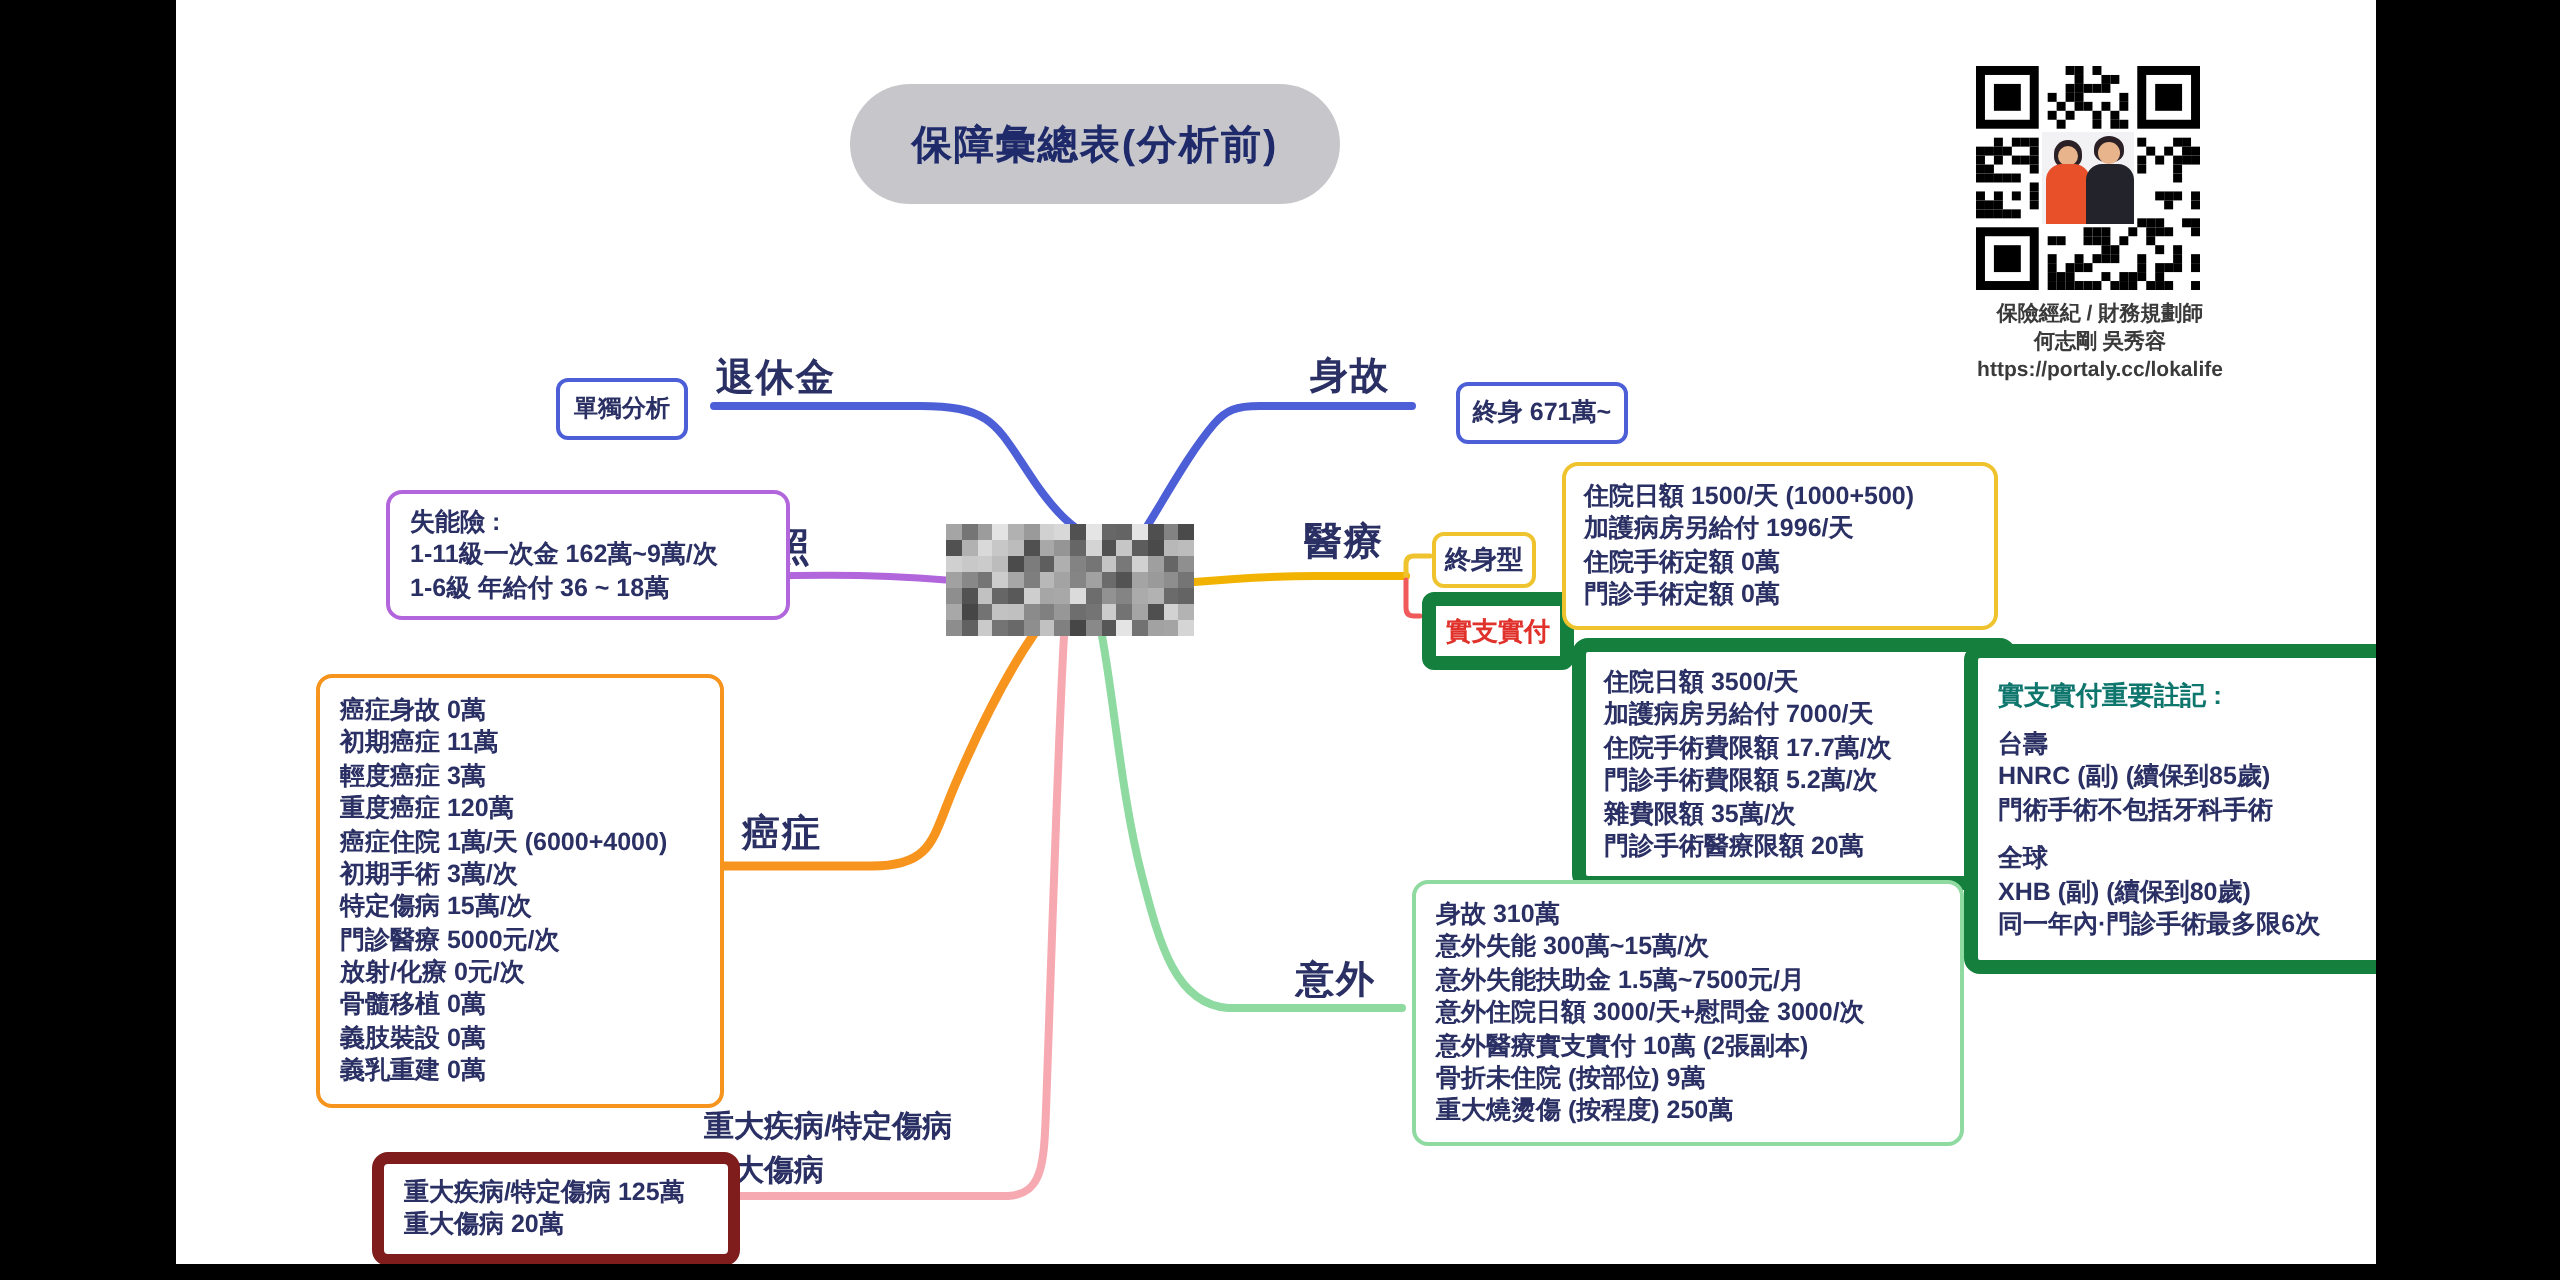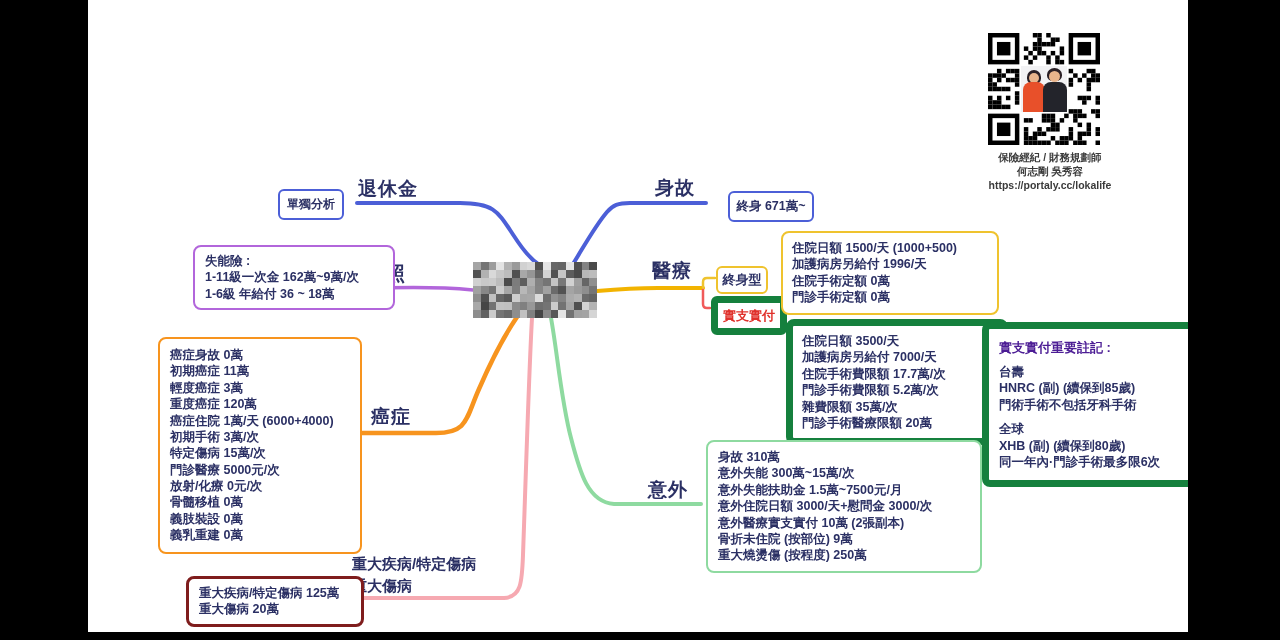--- a/index.html
+++ b/index.html
@@ -24,58 +24,59 @@
   .box .ln{white-space:nowrap;}
 
   .tag{position:absolute;background:#fff;border-radius:6px;display:flex;align-items:center;
       justify-content:center;color:#2b3064;font-weight:bold;font-size:12.5px;white-space:nowrap;}
 
   .b-blue{border:2px solid #4c5fd7;}
   .b-purple{border:2px solid #b266db;margin-left:33px;}
   .b-orange{border:2px solid #f7941e;}
   .b-yellow{border:2px solid #efc32e;}
   .b-red{border:7px solid #15803d;}
-  .b-pink{border:3px solid #7f1d1d;}
+  .b-pink{border:6px solid #7f1d1d;}
   .b-green{border:2px solid #8edaa0;}
   .t-red{color:#e0312b;}
 
   .mosaic{position:absolute;left:473px;top:262px;width:124px;height:56px;
       display:grid;grid-template-columns:repeat(16,1fr);grid-template-rows:repeat(7,1fr);}
   .mosaic i{display:block;}
 
   .qr-wrap{position:absolute;left:988px;top:33px;width:112px;height:112px;background:#fff;}
   .qr-photo{position:absolute;left:33px;top:33px;width:46px;height:46px;background:#f2f2f4;overflow:hidden;}
   .qr-photo .head{position:absolute;border-radius:50%;background:#e8b48c;}
   .qr-photo .hair{position:absolute;border-radius:50% 50% 40% 40%;background:#2a2026;}
   .qr-photo .body-l{position:absolute;background:#e8502a;border-radius:8px 8px 0 0;}
   .qr-photo .body-r{position:absolute;background:#23242b;border-radius:8px 8px 0 0;}
   .contact{position:absolute;left:960px;top:150px;width:180px;text-align:center;
       color:#3a3a3a;font-weight:bold;font-size:10.5px;line-height:1.35;}
 
-  .ann-title{color:#4c1d95;font-size:13px;margin-bottom:8px;}
+  .ann-title{color:#0f766e;font-size:13px;margin-bottom:8px;}
   .ann-group{margin-top:8px;}
   .ann-group:first-of-type{margin-top:0;}
 </style>
 </head>
 <body>
 
 <div class="stage">
 
   <svg class="lines" width="1280" height="640" viewBox="0 0 1280 640">
     <path d="M357 203 H460 C495 203 498 212 514 236 C523 250 531 259 538 264" stroke="#4c5fd7" stroke-width="4" fill="none" stroke-linecap="round"></path>
     <path d="M573 264 C583 248 595 226 607 212 C613 205 618 203 630 203 H706" stroke="#4c5fd7" stroke-width="4" fill="none" stroke-linecap="round"></path>
     <path d="M360 289 C400 287 440 287 473 290" stroke="#b266db" stroke-width="3.5" fill="none" stroke-linecap="round"></path>
     <path d="M597 291 C620 289 640 288 658 288 H703" stroke="#f2b300" stroke-width="4" fill="none" stroke-linecap="round"></path>
     <path d="M703 288 V282 Q703 278 707 278 H715" stroke="#efc32e" stroke-width="2.5" fill="none" stroke-linecap="round"></path>
     <path d="M703 290 V304 Q703 308 707 308 H710" stroke="#f05a5a" stroke-width="2.5" fill="none" stroke-linecap="round"></path>
     <path d="M345 433 H436 C468 433 466 418 479 389 C492 359 504 336 517 317" stroke="#f7941e" stroke-width="4.5" fill="none" stroke-linecap="round"></path>
     <path d="M532 318 C529 370 525 500 523 555 C522 583 521 597 504 598 H350" stroke="#f6a9b1" stroke-width="4" fill="none" stroke-linecap="round"></path>
     <path d="M551 318 C557 350 561 400 571 438 C580 473 588 502 614 504 H701" stroke="#8edaa0" stroke-width="4" fill="none" stroke-linecap="round"></path>
   </svg>
 
+  <div class="title-pill">保障彙總表(分析前)</div>
 
   <div class="qr-wrap">
     <svg width="112" height="112">
         <rect x="44.800000000000004" y="0" width="4.48" height="4.48" fill="#000"></rect>
         <rect x="49.28" y="0" width="4.48" height="4.48" fill="#000"></rect>
         <rect x="58.24000000000001" y="0" width="4.48" height="4.48" fill="#000"></rect>
         <rect x="49.28" y="4.48" width="4.48" height="4.48" fill="#000"></rect>
         <rect x="62.720000000000006" y="4.48" width="4.48" height="4.48" fill="#000"></rect>
         <rect x="67.2" y="4.48" width="4.48" height="4.48" fill="#000"></rect>
         <rect x="44.800000000000004" y="8.96" width="4.48" height="4.48" fill="#000"></rect>

